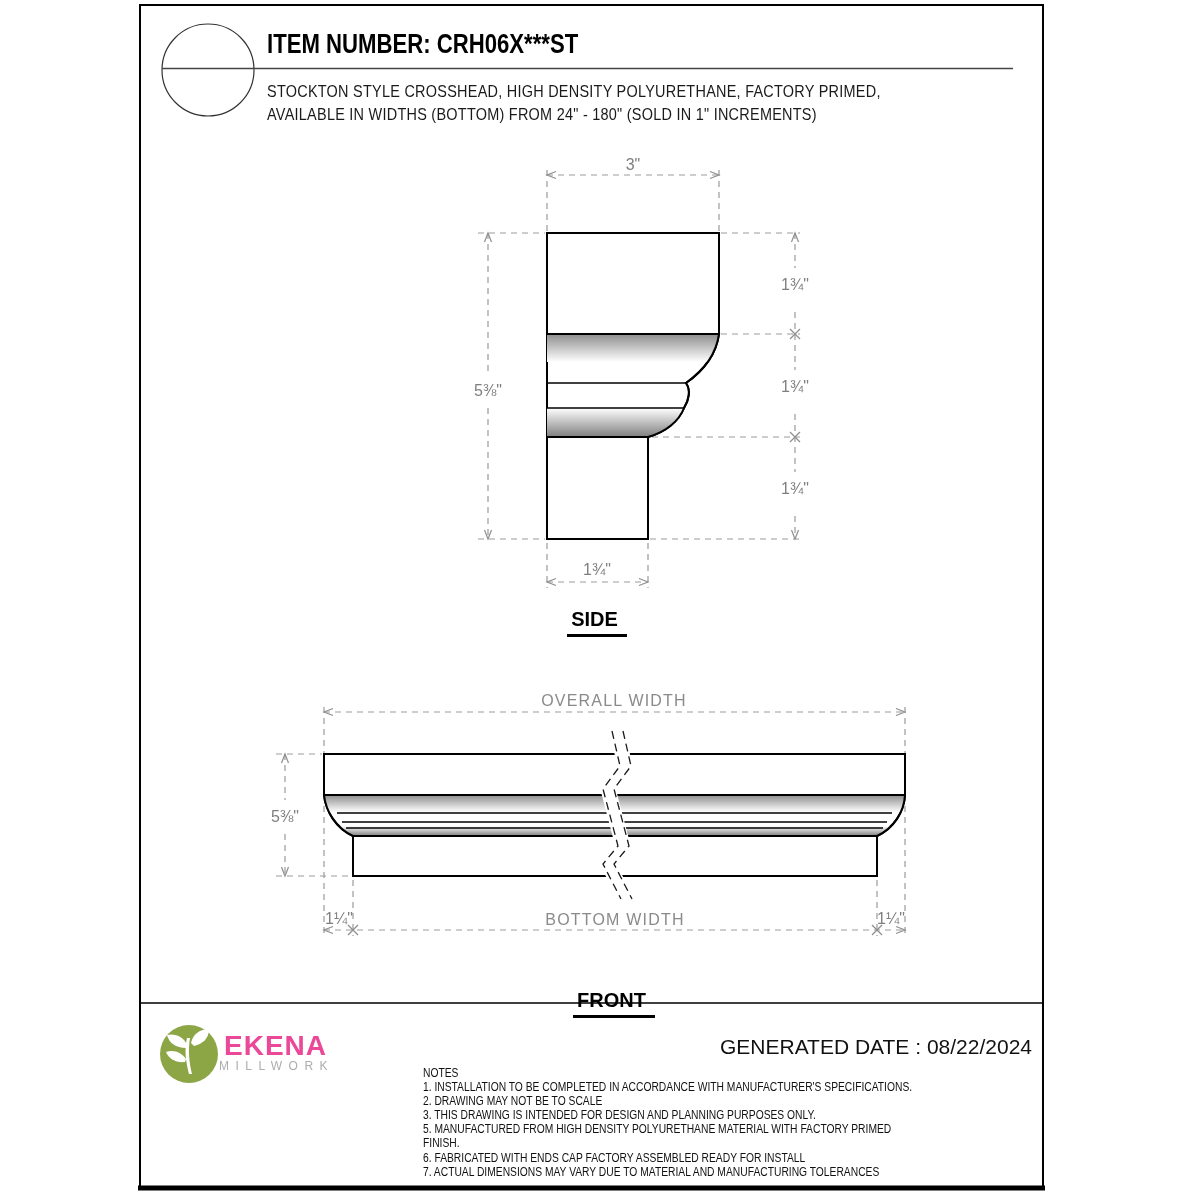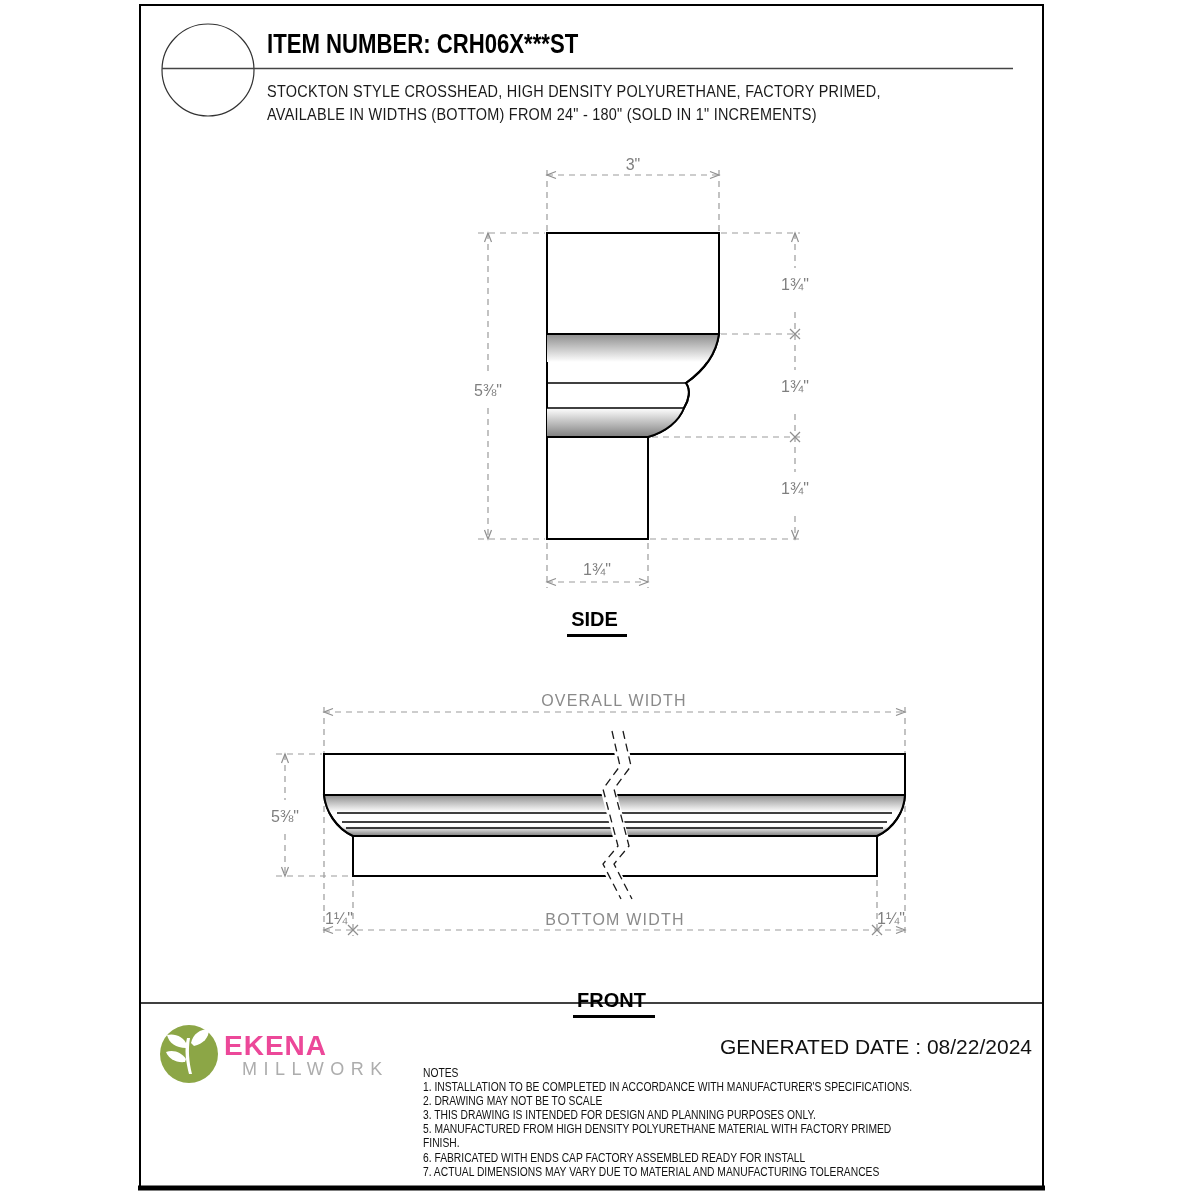--- a/index.html
+++ b/index.html
@@ -16,21 +16,21 @@
   .viewlabel span{display:inline-block;border-bottom:3px solid #000;padding:0 9px 3px 4px;}
   .side-label{left:517px;top:608px;width:160px;}
   .front-label{left:534px;top:989px;width:160px;}
   .gendate{left:640px;top:1035px;width:392px;font-size:21px;color:#111;
            text-align:right;white-space:nowrap;}
   .notes{left:423px;top:1066px;width:790px;font-size:13.2px;line-height:14.1px;color:#111;
          transform:scaleX(0.78);transform-origin:left top;}
   .notes div{white-space:nowrap;}
   .brand{left:224px;top:1030px;font-size:28px;font-weight:bold;color:#ec4899;
          letter-spacing:1px;white-space:nowrap;}
-  .brandsub{left:242px;top:1059px;font-size:18px;color:#adadad;letter-spacing:6.5px;white-space:nowrap;}
+  .brandsub{left:219px;top:1059px;font-size:12px;color:#adadad;letter-spacing:6.5px;white-space:nowrap;}
   .address{left:167px;top:1097px;font-size:16.5px;line-height:17.3px;color:#111;white-space:nowrap;}
   
   .dimline{stroke:#9b9b9b;stroke-width:1.2;fill:none;stroke-dasharray:6 5;}
   .dimsolid{stroke:#8f8f8f;stroke-width:1.2;fill:none;}
   .shape{stroke:#000;stroke-width:2;fill:#fff;}
   .mline{stroke:#000;stroke-width:1.6;fill:none;}
   .dimtext{font-family:"Liberation Sans","DejaVu Sans",sans-serif;font-size:16px;fill:#7f7f7f;}
   .widetext{font-family:"Liberation Sans","DejaVu Sans",sans-serif;font-size:16px;
             letter-spacing:1.2px;fill:#8a8a8a;}
 </style>

